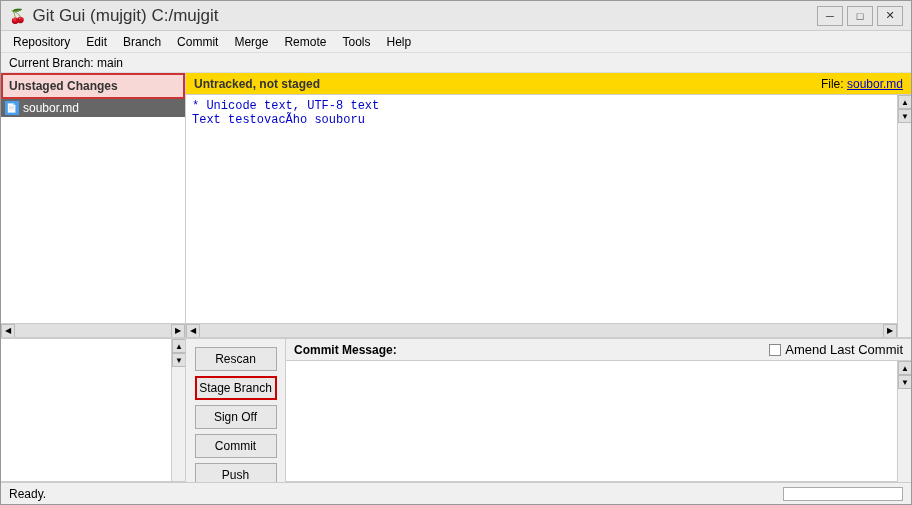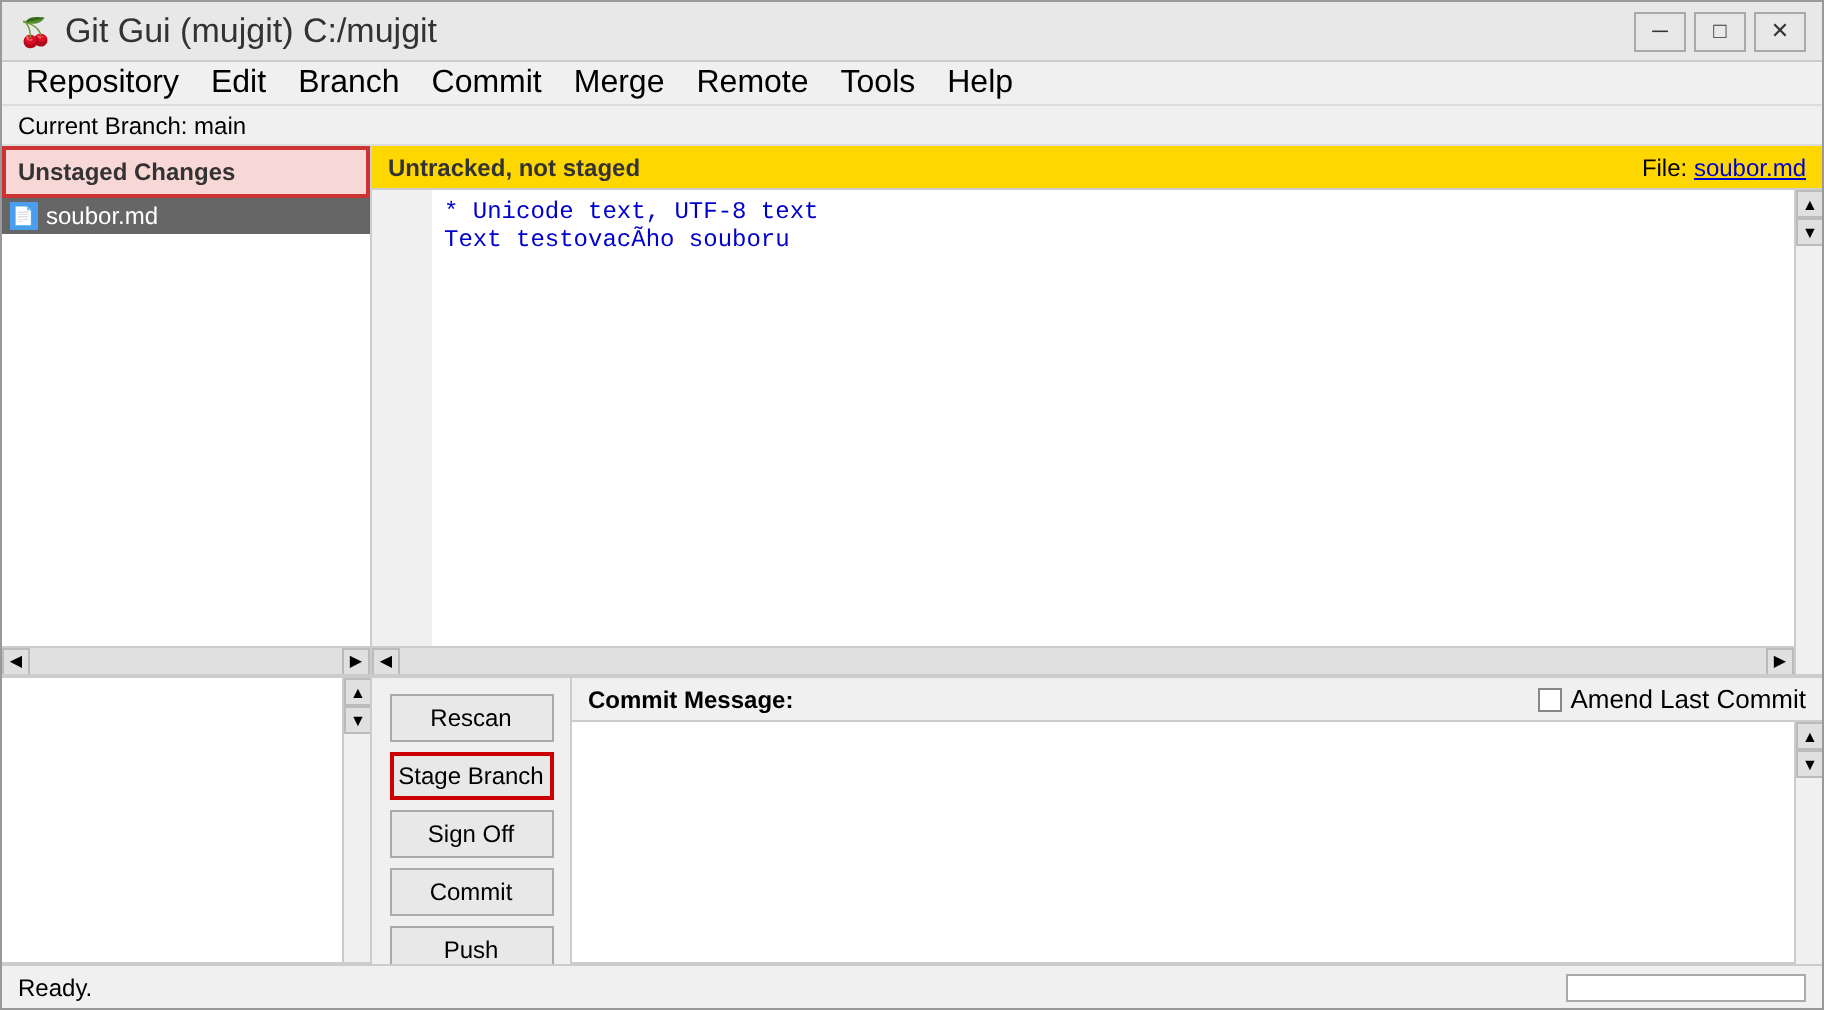--- a/index.html
+++ b/index.html
@@ -58,21 +58,21 @@
       background: #f0f0f0;
       display: flex;
       align-items: center;
       padding: 0 4px;
       border-bottom: 1px solid #ddd;
     }
     .menu-item {
       padding: 2px 8px;
       cursor: pointer;
       color: #000;
-      font-size: 16px;
+      font-size: 12px;
     }
     .current-branch {
       height: 20px;
       background: #f0f0f0;
       display: flex;
       align-items: center;
       padding: 0 8px;
       font-size: 12px;
       border-bottom: 1px solid #ddd;
     }
@@ -188,21 +188,20 @@
     }
     .diff-view {
       flex: 1;
       background: white;
       padding: 4px 6px;
       font-family: 'Courier New', monospace;
       font-size: 12px;
       overflow-y: auto;
       overflow-x: auto;
       color: #0000cc;
-      margin-left: 30px;
     }
     .bottom-section {
       display: flex;
       height: 210px;
       border-top: 1px solid #ccc;
     }
     .left-bottom {
       width: 185px;
       display: flex;
       flex-direction: column;

